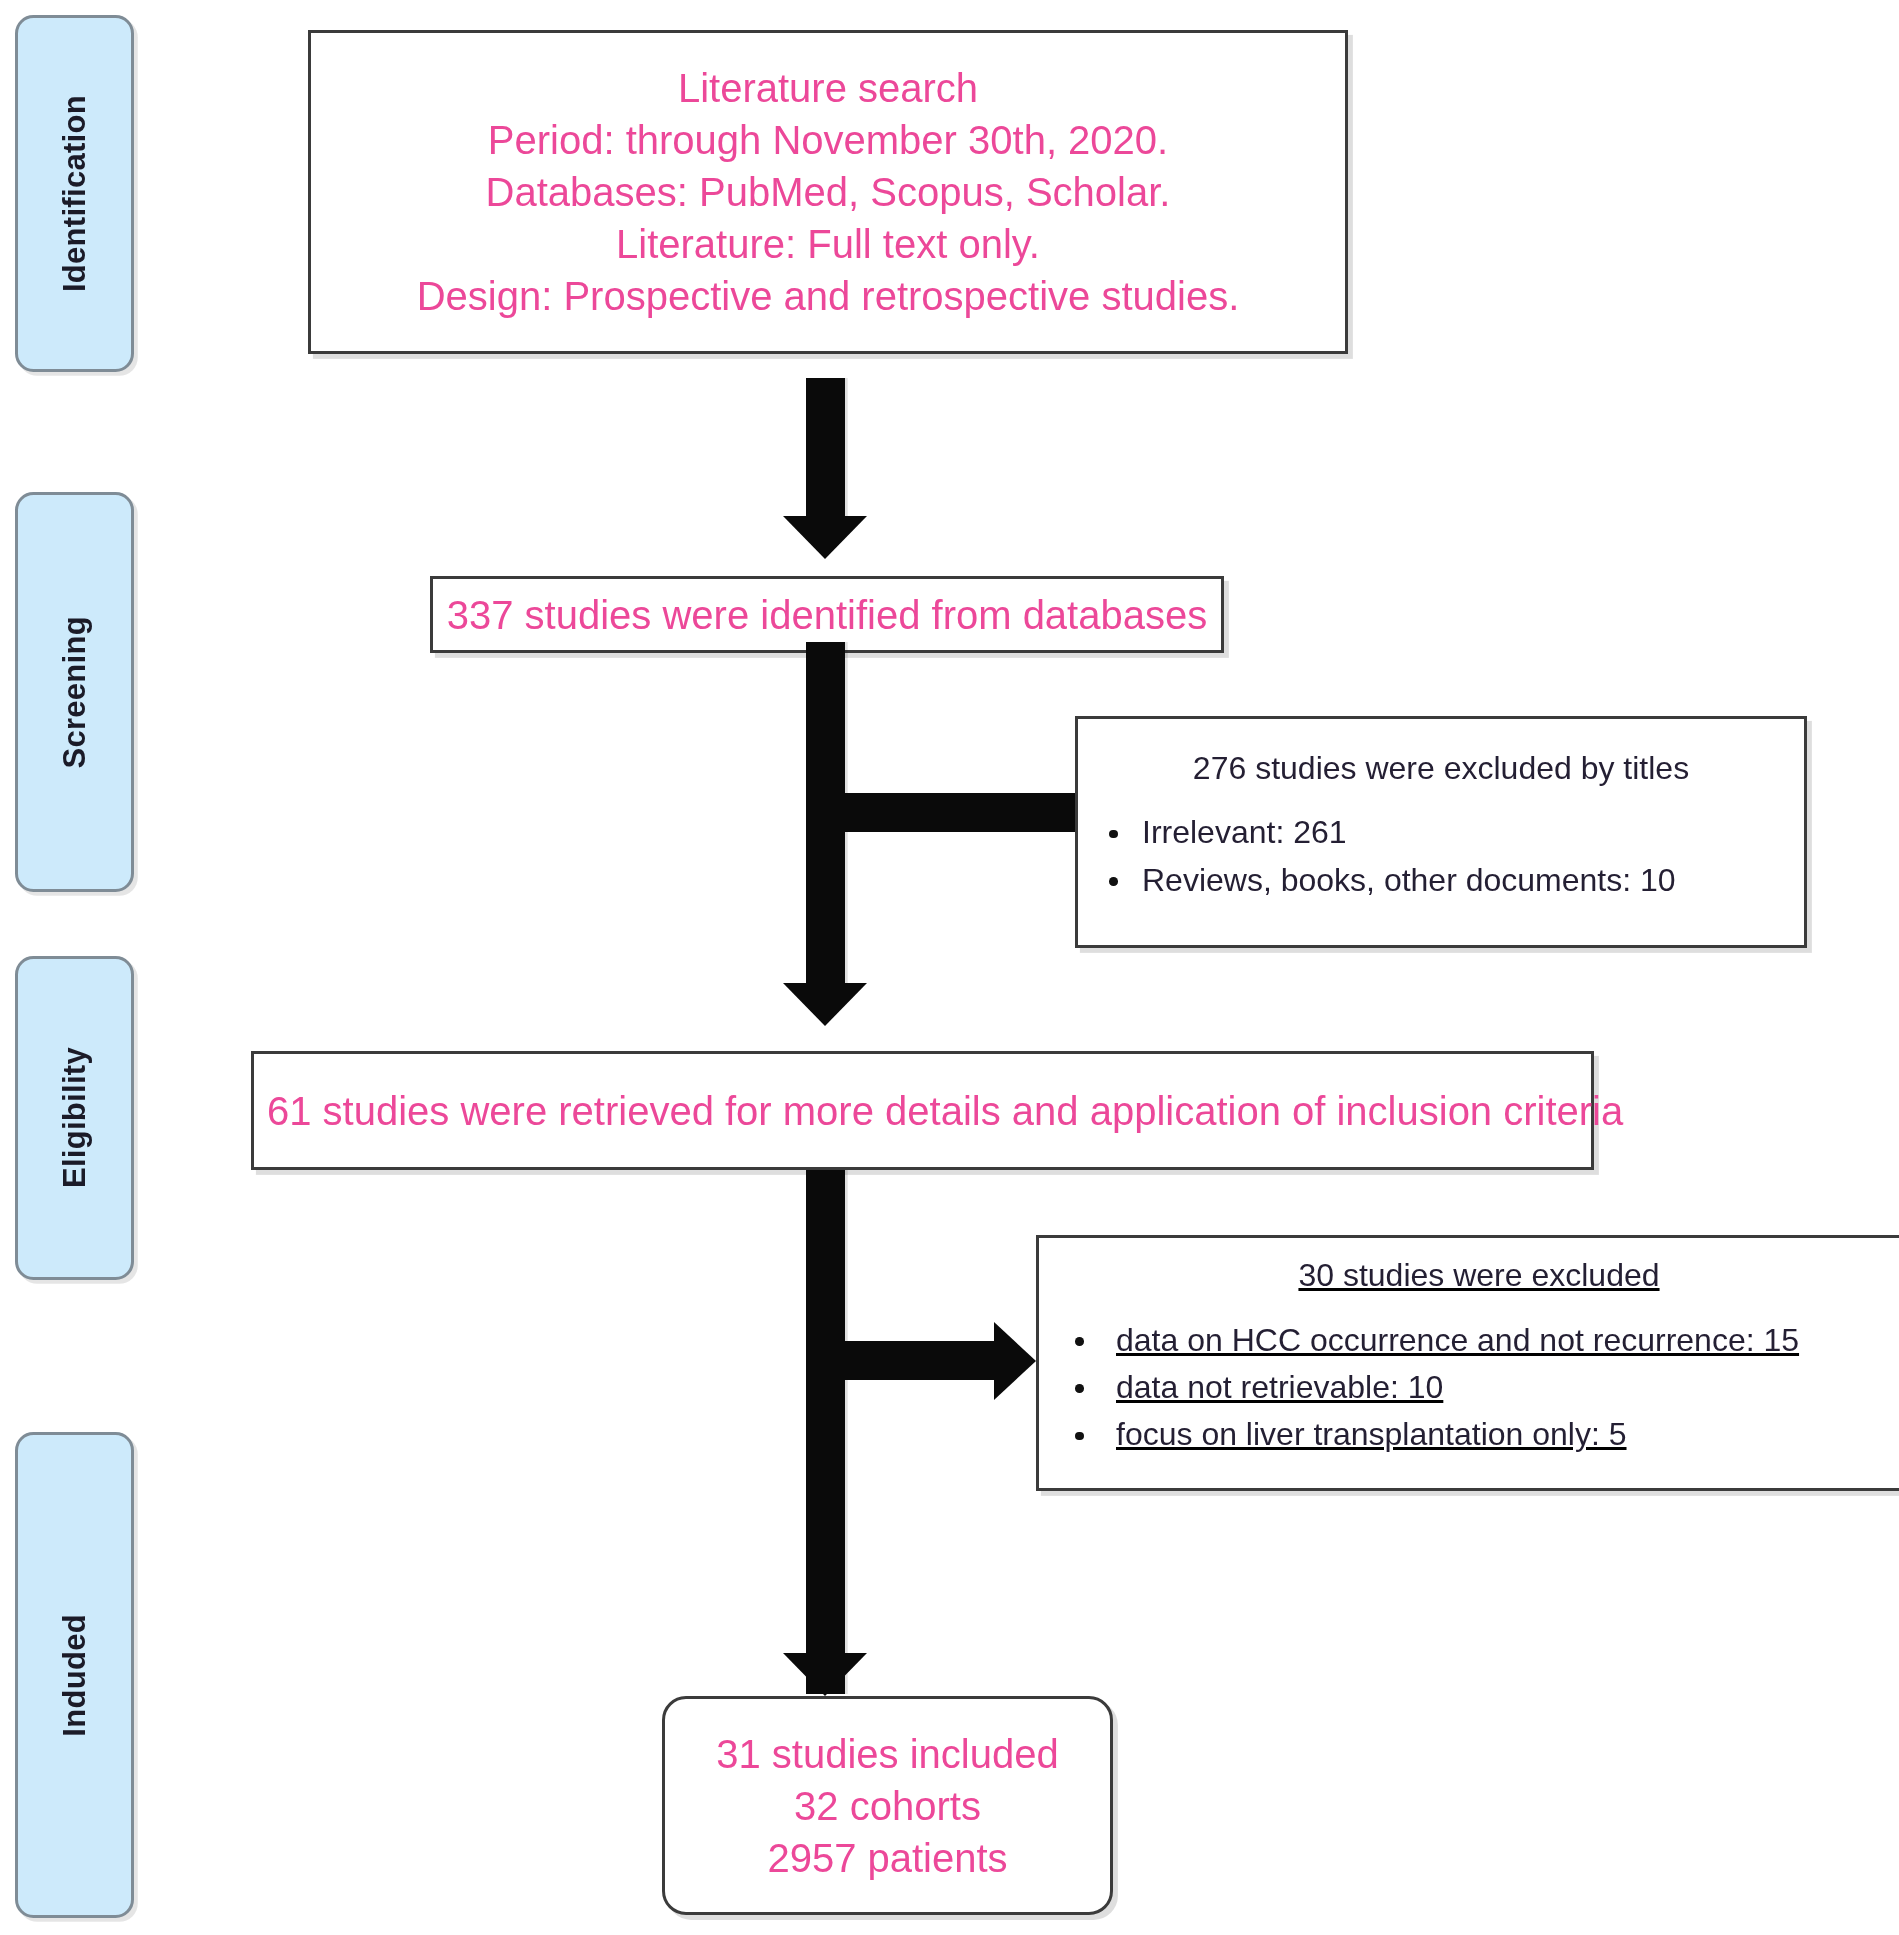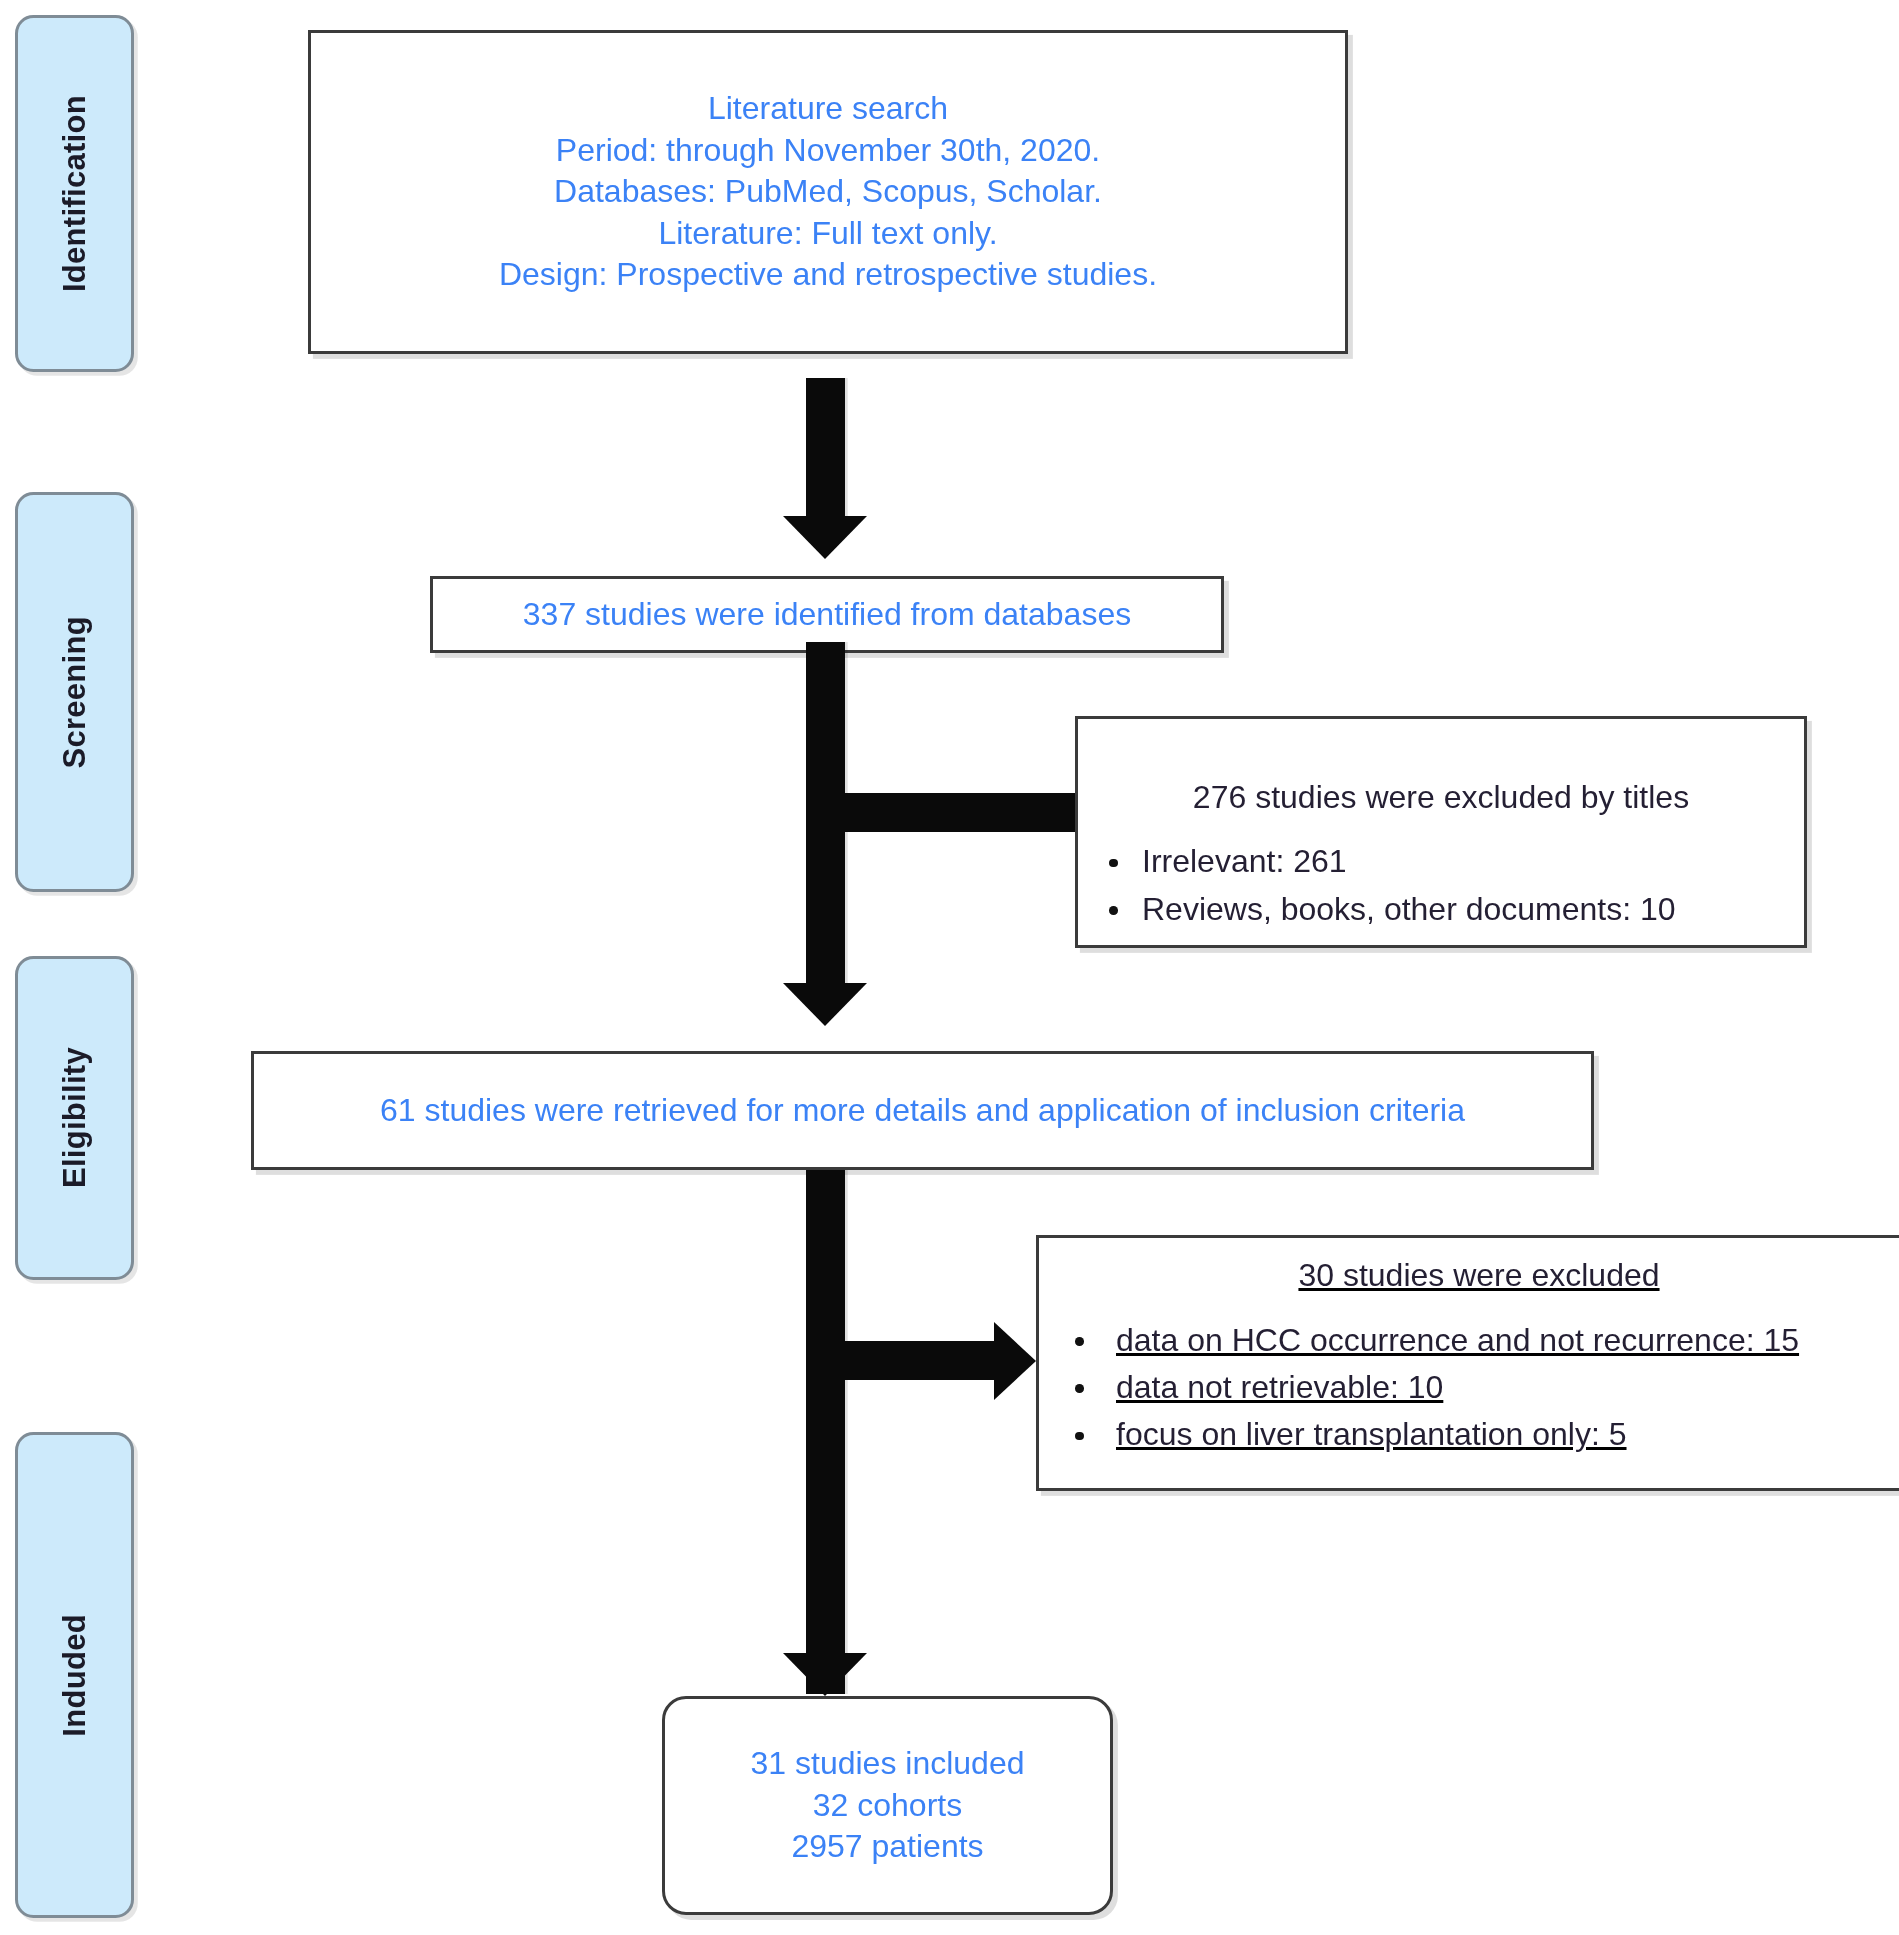--- a/index.html
+++ b/index.html
@@ -44,22 +44,22 @@
     position: absolute;
     box-sizing: border-box;
     background: #ffffff;
     border: 3.2px solid #3b3b3b;
     box-shadow: 4.9px 4.9px 0 rgba(0,0,0,0.13);
     display: flex;
     flex-direction: column;
     justify-content: center;
   }
   .flow-box .line {
-    font-size: 32px;
-    color: #3b82f6;
+    font-size: 40px;
+    color: #ec4899;
     line-height: 1.30;
     padding: 0 13px;
     white-space: nowrap;
   }
   .flow-box.center .line { text-align: center; }
   .flow-box .heading {
     text-align: center;
     font-size: 32px;
     color: #241f33;
     line-height: 1.30;
@@ -155,21 +155,21 @@
   <div class="flow-box center" style="left:430px; top:576px; width:794px; height:77px;">
     <div class="line">337 studies were identified from databases</div>
   </div>
 
   <div class="v-shaft" style="left:806px; top:642px; width:39px; height:344px;"></div>
   <div class="v-head" style="left:783px; top:983px;"></div>
 
   <div class="h-shaft" style="left:841px; top:793px; width:238px; height:39px;"></div>
   <div class="h-head" style="left:1075px; top:774px;"></div>
 
-  <div class="flow-box" style="left:1075px; top:716px; width:732px; height:232px;justify-content:flex-end;">
+  <div class="flow-box" style="left:1075px; top:716px; width:732px; height:232px;">
     <div class="heading">276 studies were excluded by titles</div>
     <ul class="bullets">
       <li>Irrelevant: 261</li>
       <li>Reviews, books, other documents: 10</li>
     </ul>
   </div>
 
   <div class="flow-box center" style="left:251px; top:1051px; width:1343px; height:119px;">
     <div class="line">61 studies were retrieved for more details and application of inclusion criteria</div>
   </div>

